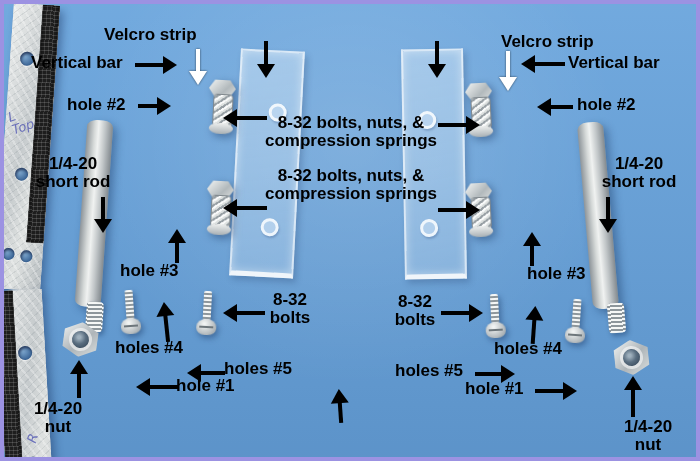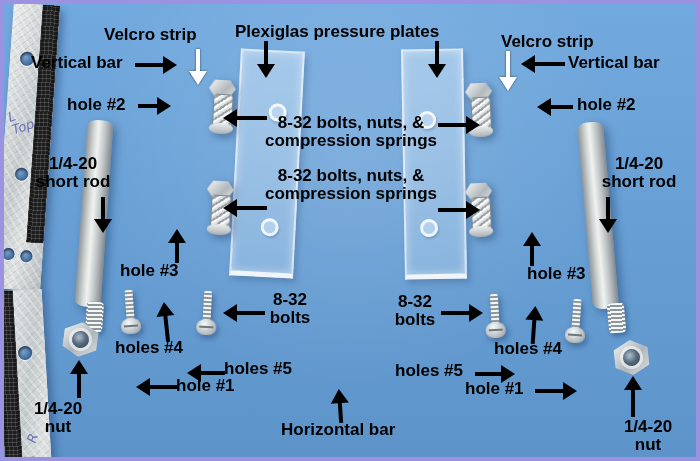--- a/index.html
+++ b/index.html
@@ -189,21 +189,20 @@
   <div class="ar u" style="left:521px;top:302px;height:38px;transform:rotate(4deg);"></div>
   <div class="ar l" style="left:183px;top:360px;width:38px;"></div>
   <div class="ar r" style="left:471px;top:361px;width:40px;"></div>
   <div class="ar l" style="left:132px;top:374px;width:42px;"></div>
   <div class="ar r" style="left:531px;top:378px;width:42px;"></div>
   <div class="ar u" style="left:66px;top:356px;height:38px;"></div>
   <div class="ar u" style="left:620px;top:372px;height:41px;"></div>
   <div class="ar u" style="left:327px;top:385px;height:34px;transform:rotate(-4deg);"></div>
 
   <div class="lbl" style="left:100px;top:22px;">Velcro strip</div>
-  <div class="lbl" style="left:231px;top:19px;">Plexiglas pressure plates</div>
   <div class="lbl" style="left:497px;top:29px;">Velcro strip</div>
   <div class="lbl" style="left:27px;top:50px;">Vertical bar</div>
   <div class="lbl" style="left:564px;top:50px;">Vertical bar</div>
   <div class="lbl" style="left:63px;top:92px;">hole #2</div>
   <div class="lbl" style="left:573px;top:92px;">hole #2</div>
   <div class="lbl c" style="left:14px;top:151px;width:110px;">1/4-20
 short rod</div>
   <div class="lbl c" style="left:585px;top:151px;width:100px;">1/4-20
 short rod</div>
   <div class="lbl c" style="left:247px;top:110px;width:200px;">8-32 bolts, nuts, &amp;
@@ -219,15 +218,14 @@
   <div class="lbl" style="left:111px;top:335px;">holes #4</div>
   <div class="lbl" style="left:490px;top:336px;">holes #4</div>
   <div class="lbl" style="left:220px;top:356px;">holes #5</div>
   <div class="lbl" style="left:391px;top:358px;">holes #5</div>
   <div class="lbl" style="left:172px;top:373px;">hole #1</div>
   <div class="lbl" style="left:461px;top:376px;">hole #1</div>
   <div class="lbl c" style="left:16px;top:396px;width:76px;">1/4-20
 nut</div>
   <div class="lbl c" style="left:606px;top:414px;width:76px;">1/4-20
 nut</div>
-  <div class="lbl" style="left:277px;top:417px;">Horizontal bar</div>
 
 </div>
 
 </body></html>

